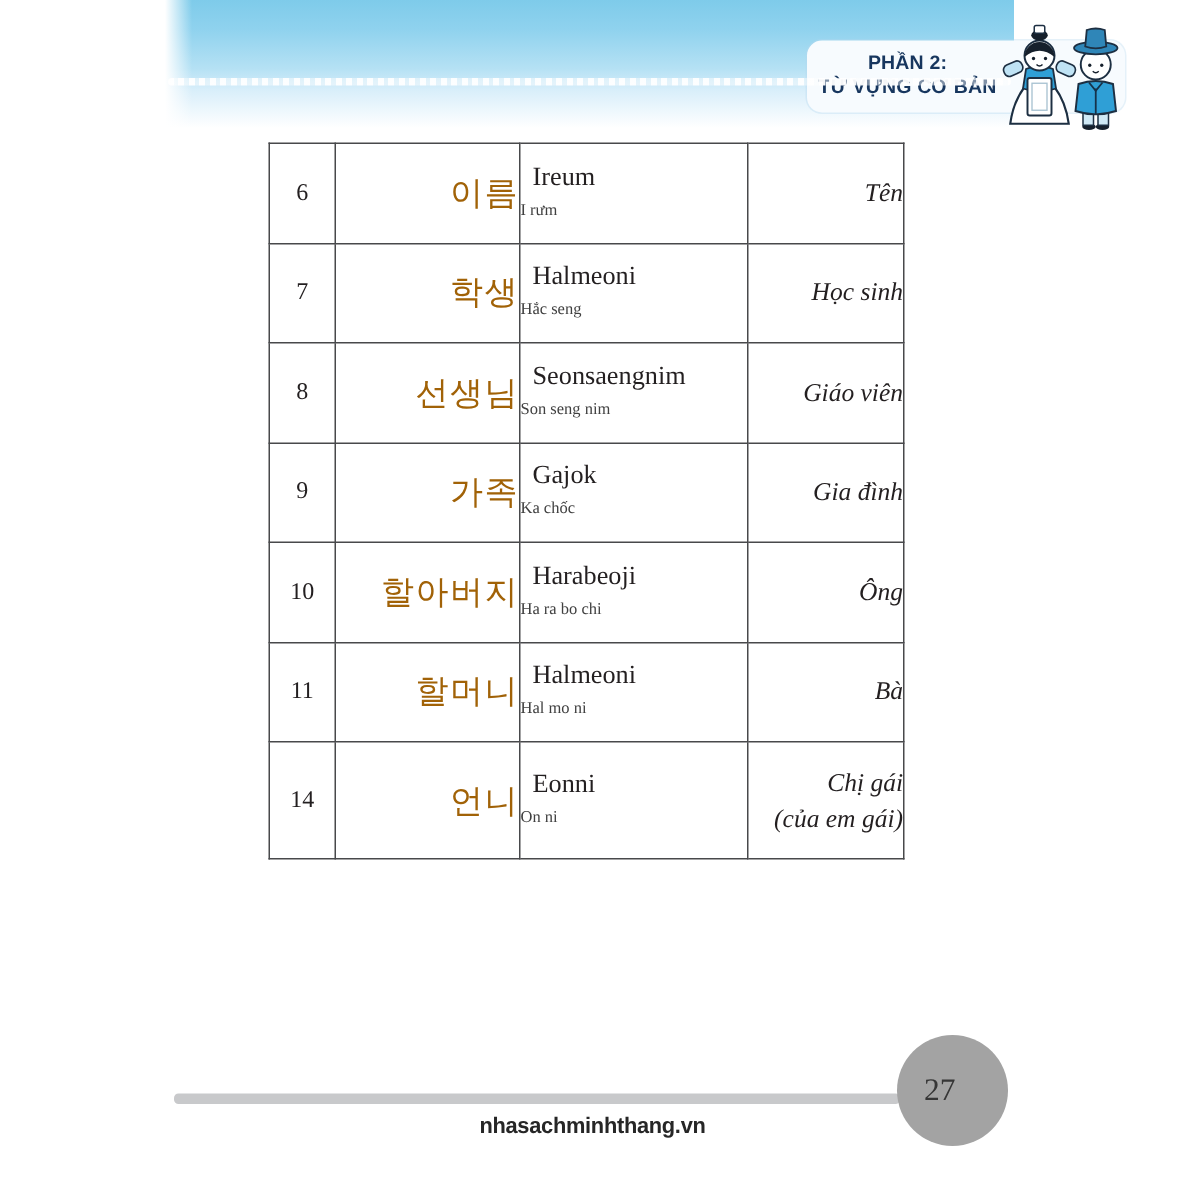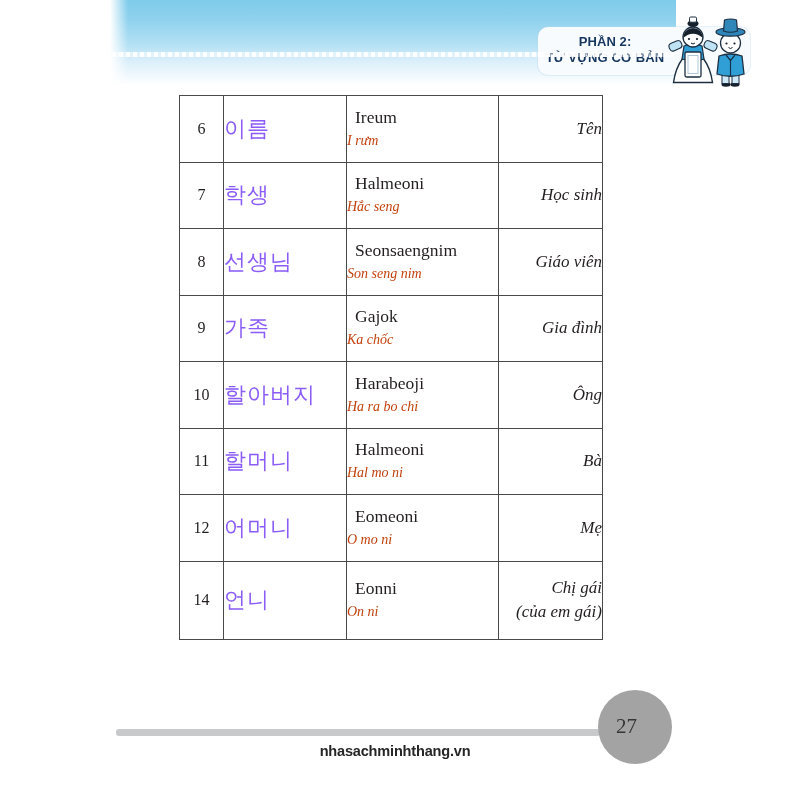--- a/index.html
+++ b/index.html
@@ -33,25 +33,25 @@
   
   table.vocab{
     position:absolute;left:179px;top:95px;border-collapse:collapse;table-layout:fixed;
     width:419px;
   }
   table.vocab td{
     border:1.5px solid #48494b;vertical-align:middle;padding:0;
   }
   td.c-num{width:43px;text-align:center;font-size:16px;color:#231f20;}
   td.c-kor{width:122px;padding-left:12px;font-family:"DejaVu Sans",sans-serif;
-           font-size:22px;color:#8b5cf6;letter-spacing:1px;}
+           font-size:22px;color:#a16207;letter-spacing:1px;text-align:right;}
   td.c-rom{width:151px;padding-left:12px;}
   td.c-mean{width:103px;padding-left:11px;font-style:italic;font-size:17px;color:#231f20;line-height:1.4;text-align:right;}
   .rom-main{font-size:17.5px;color:#231f20;line-height:21px;margin-left:8px;}
-  .rom-phon{font-size:14px;color:#c2410c;line-height:21px;margin-top:2px;font-style:italic;}
+  .rom-phon{font-size:11px;color:#404040;line-height:21px;margin-top:2px;}
   tr.vrow{height:66.5px;}
   tr.vrow-tall{height:78px;}
   
   .footer-bar{
     position:absolute;left:116px;top:729px;width:484px;height:7px;border-radius:3px;
     background:#c8c9cb;
   }
   .page-circle{
     position:absolute;left:598px;top:690px;width:74px;height:74px;border-radius:50%;
     background:#a3a3a3;
@@ -162,29 +162,20 @@
     </tr>
     <tr class="vrow">
       <td class="c-num">11</td>
       <td class="c-kor">할머니</td>
       <td class="c-rom">
         <div class="rom-main">Halmeoni</div>
         <div class="rom-phon">Hal mo ni</div>
       </td>
       <td class="c-mean">Bà</td>
     </tr>
-    <tr class="vrow">
-      <td class="c-num">12</td>
-      <td class="c-kor">어머니</td>
-      <td class="c-rom">
-        <div class="rom-main">Eomeoni</div>
-        <div class="rom-phon">O mo ni</div>
-      </td>
-      <td class="c-mean">Mẹ</td>
-    </tr>
     <tr class="vrow vrow-tall">
       <td class="c-num">14</td>
       <td class="c-kor">언니</td>
       <td class="c-rom">
         <div class="rom-main">Eonni</div>
         <div class="rom-phon">On ni</div>
       </td>
       <td class="c-mean">
         <div>Chị gái</div>
         <div>(của em gái)</div>

